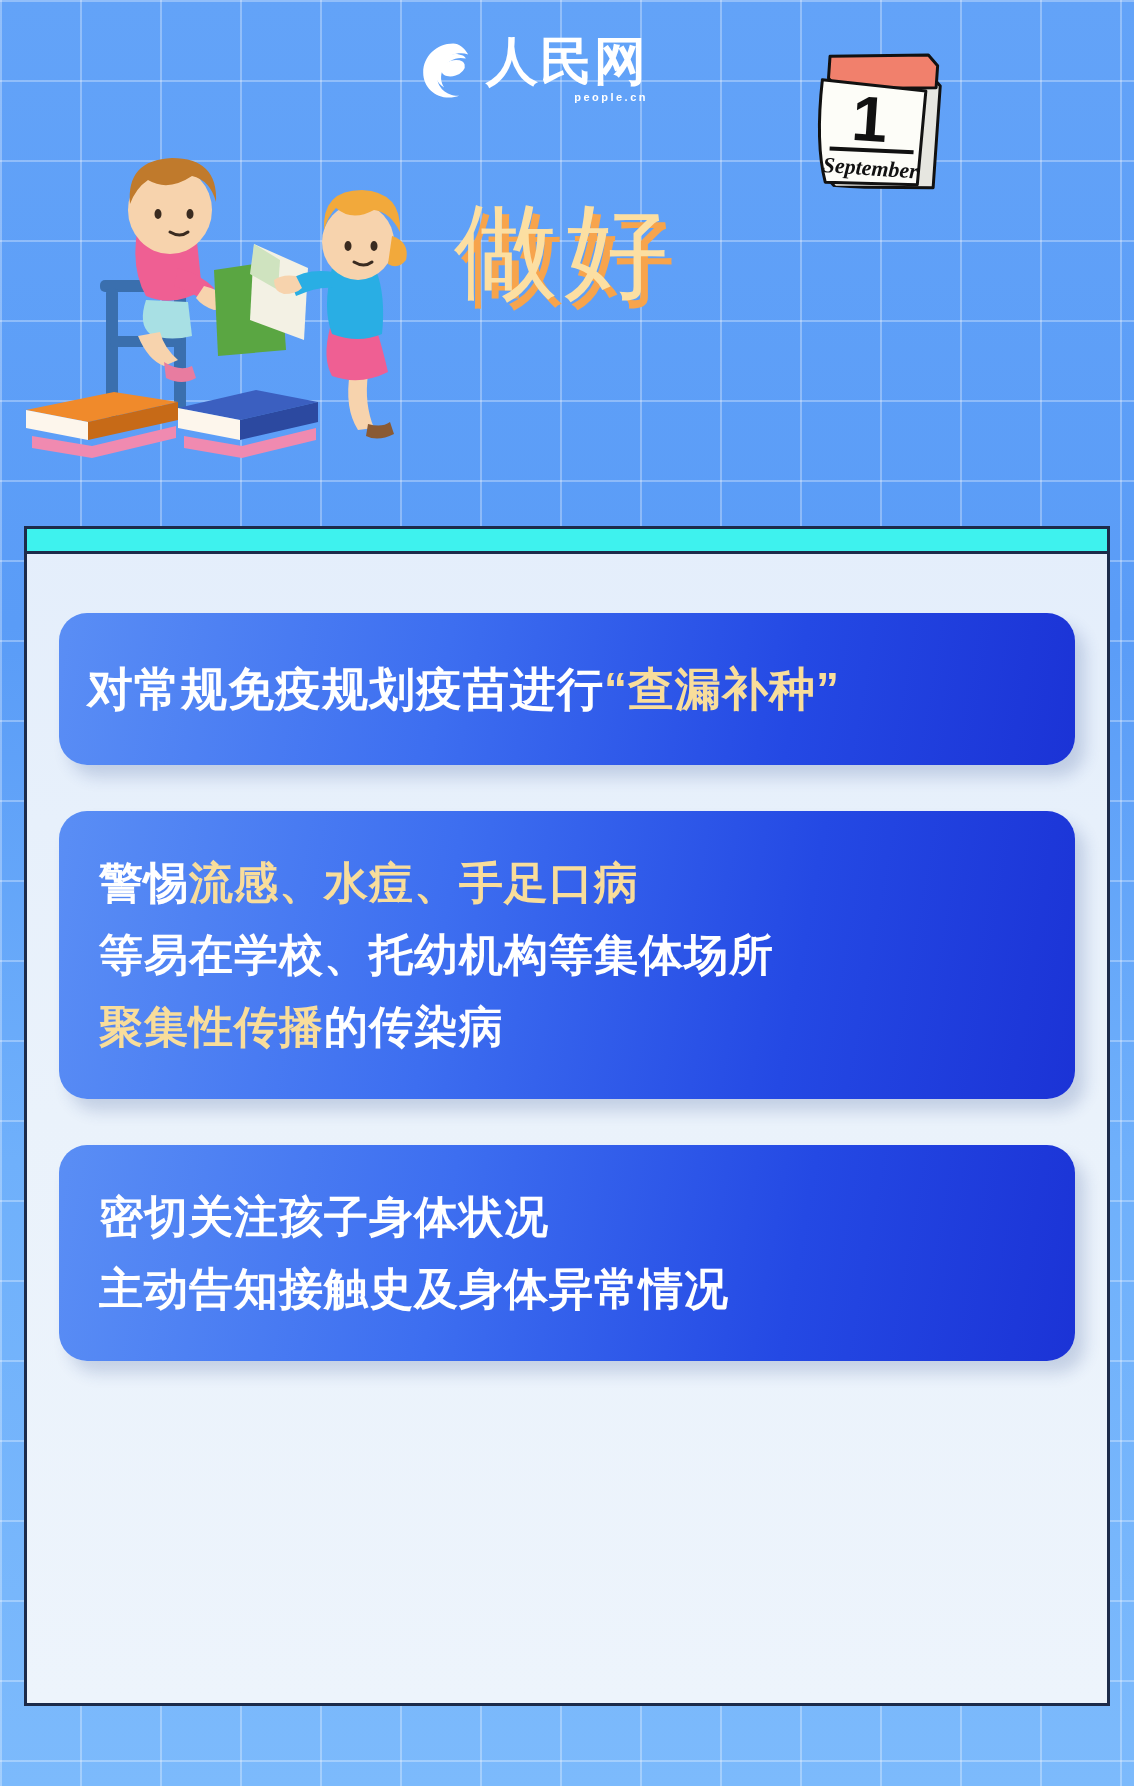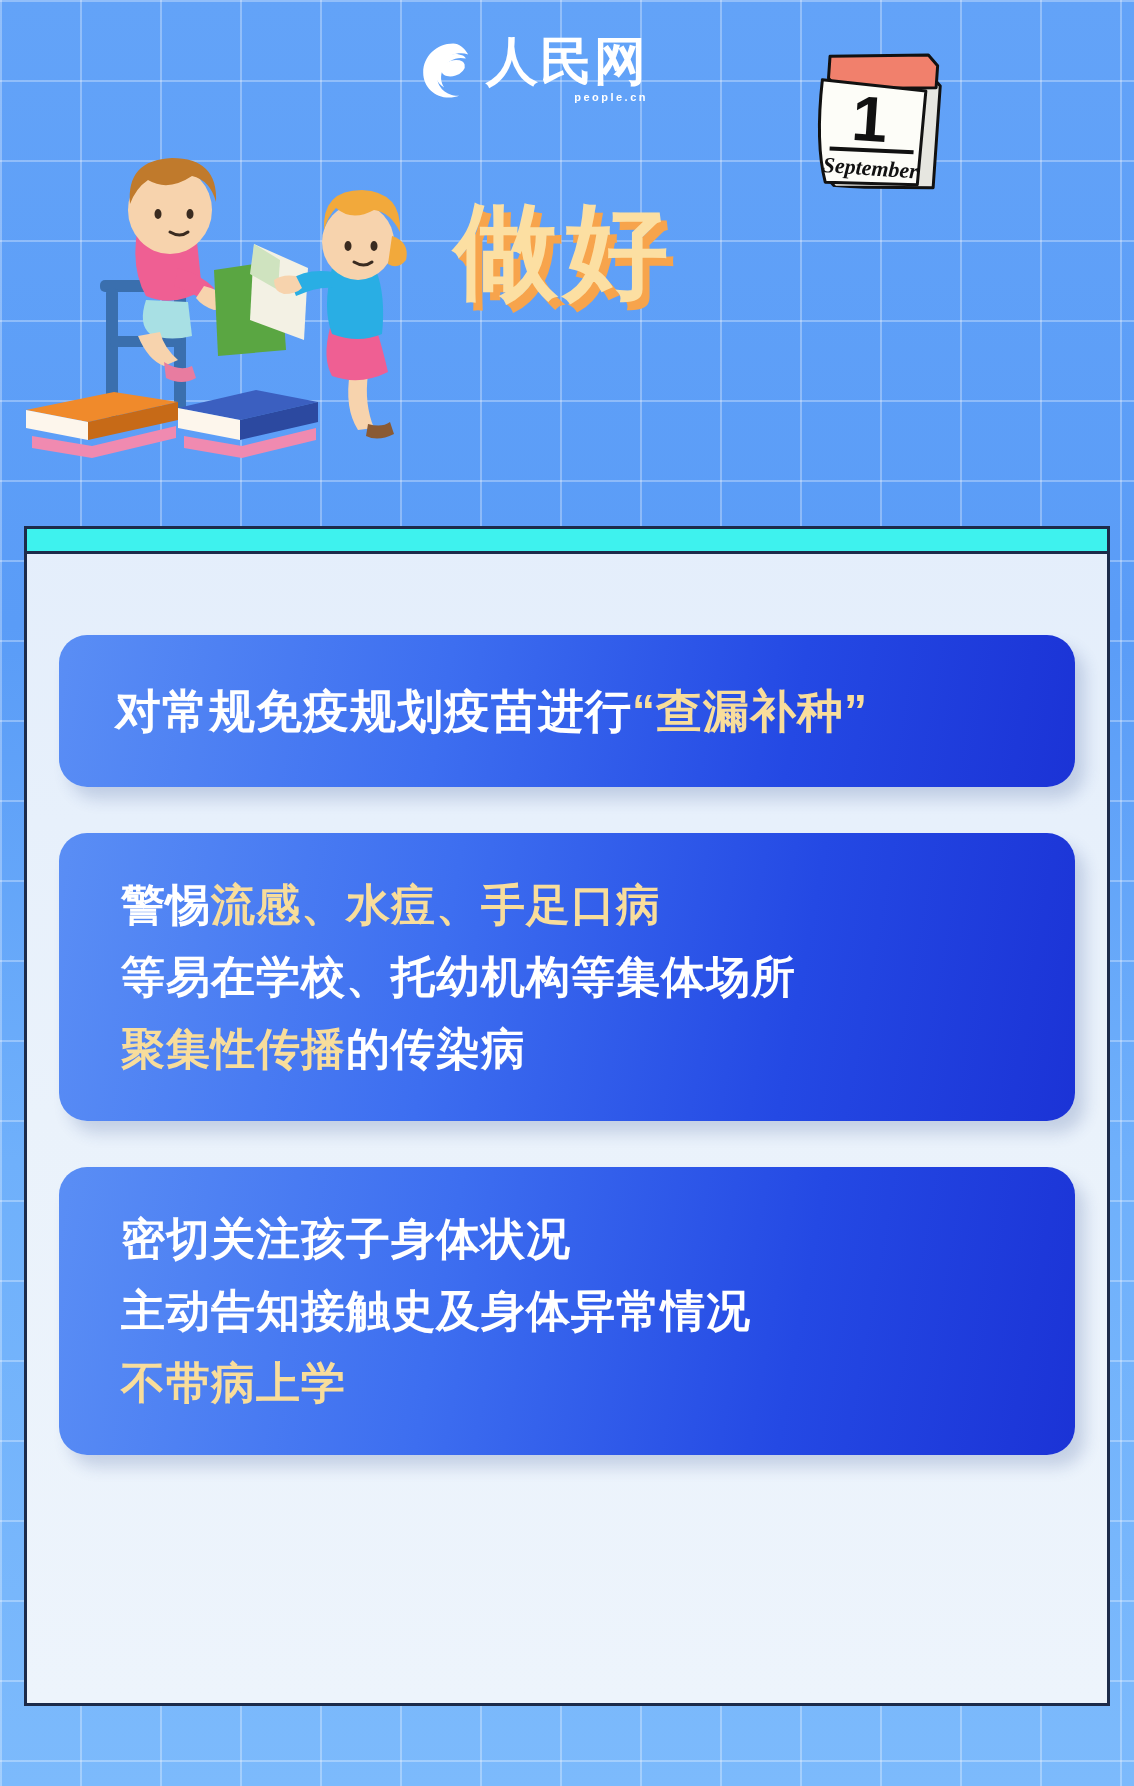--- a/index.html
+++ b/index.html
@@ -81,21 +81,21 @@
 
   
   .title {
     position: absolute;
     left: 440px;
     top: 190px;
     width: 660px;
   }
   .title-line {
     font-family: "Liberation Sans", "DejaVu Sans", sans-serif;
-    font-weight: 700;
+    font-weight: 400;
     color: #fcdfa2;
     font-size: 104px;
     line-height: 122px;
     letter-spacing: 6px;
     text-shadow: 7px 8px 0 #f7a44c;
     white-space: nowrap;
   }
   .title-line.l1 { padding-left: 14px; }
   .title-line.l2 { padding-left: 0px; }
 
@@ -127,32 +127,32 @@
     width: 1016px;
     display: flex;
     flex-direction: column;
     gap: 46px;
   }
   .card {
     position: relative;
     border-radius: 28px;
     background: linear-gradient(100deg, #5a8ef5 0%, #3d6ef0 38%, #2449e4 72%, #1b33d6 100%);
     box-shadow: 10px 12px 16px rgba(40,70,140,0.20);
-    padding: 36px 62px;
+    padding: 36px 40px;
   }
   .card-line {
     font-family: "Liberation Sans", "DejaVu Sans", sans-serif;
     font-weight: 700;
     font-size: 44px;
     line-height: 72px;
     letter-spacing: 1px;
     color: #ffffff;
     white-space: nowrap;
   }
-  .card-1 { padding: 46px 56px; margin-top: 22px; }
+  .card-1 { padding: 46px 28px; }
   .card-1 .card-line { font-size: 46px; line-height: 60px; }
   .hl { color: #f8dd9b; }
 
   
   span[data-bind] { display: inline; }
 </style>
 </head>
 <body>
 
 <div id="poster">
@@ -247,18 +247,17 @@
           <div class="card-line"><span data-bind="cards.0.lines.0.0.text">对常规免疫规划疫苗进行</span><span class="hl" data-bind="cards.0.lines.0.1.text">“查漏补种”</span></div>
         </div>
         <div class="card">
           <div class="card-line"><span data-bind="cards.1.lines.0.0.text">警惕</span><span class="hl" data-bind="cards.1.lines.0.1.text">流感、水痘、手足口病</span></div>
           <div class="card-line"><span data-bind="cards.1.lines.1.0.text">等易在学校、托幼机构等集体场所</span></div>
           <div class="card-line"><span class="hl" data-bind="cards.1.lines.2.0.text">聚集性传播</span><span data-bind="cards.1.lines.2.1.text">的传染病</span></div>
         </div>
         <div class="card">
           <div class="card-line"><span data-bind="cards.2.lines.0.0.text">密切关注孩子身体状况</span></div>
           <div class="card-line"><span data-bind="cards.2.lines.2.0.text">主动告知接触史及身体异常情况</span></div>
-          <div class="card-line"><span class="hl" data-bind="cards.2.lines.3.0.text">不带病上学</span></div>
         </div>
       </div>
   </div>
 
 </div>
 
 </body></html>

